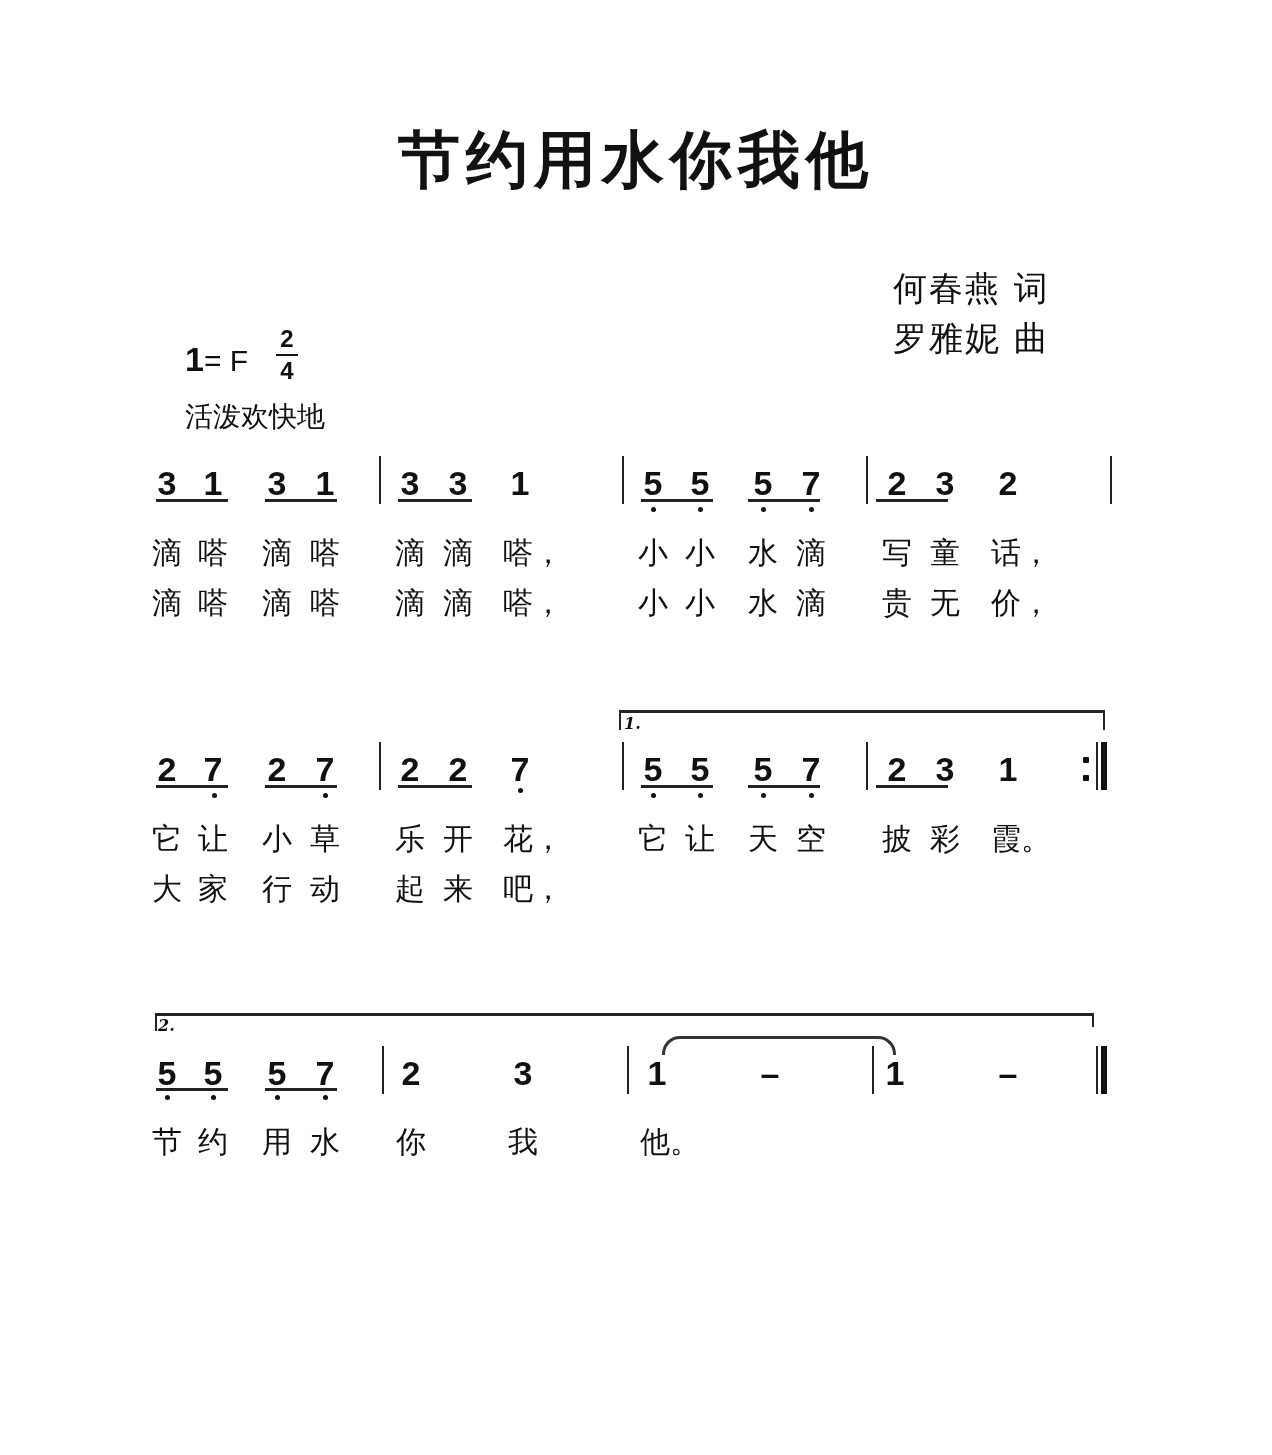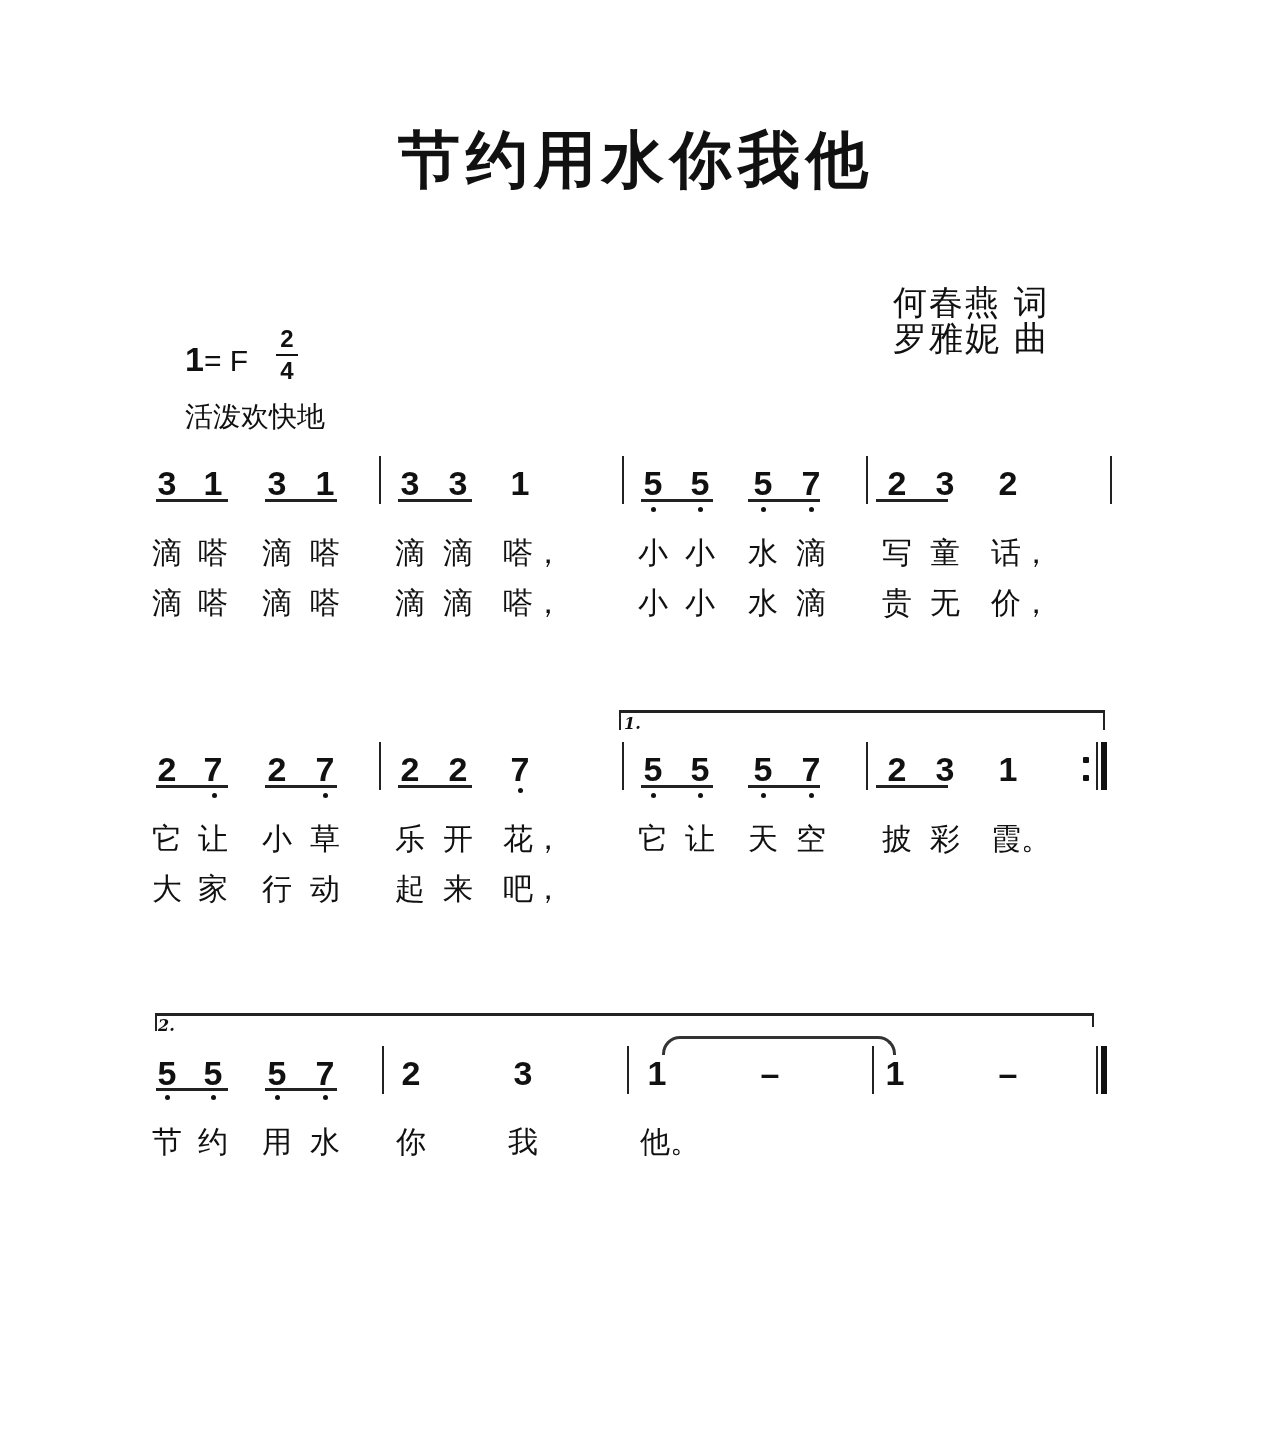--- a/index.html
+++ b/index.html
@@ -20,21 +20,21 @@
   .vtick { width:2px; background:#222; }
   .vlabel { font-family:"DejaVu Serif", serif; font-weight:bold; font-style:italic; font-size:16px; }
   .repdot { width:6px; height:6px; background:#111; border-radius:1px; }
   .tie { border:3px solid #333; border-bottom:none; border-radius:18px 18px 0 0; height:16px; }
 </style>
 </head>
 <body>
 
 <div class="abs title">节约用水你我他</div>
 
-<div class="abs credit" style="left:893px;top:280px;">何春燕 词</div>
+<div class="abs credit" style="left:893px;top:266px;">何春燕 词</div>
 <div class="abs credit" style="left:893px;top:316px;">罗雅妮 曲</div>
 
 <div class="abs key" style="left:185px;top:340px;">
   <b>1</b><span>=</span>&nbsp;<span>F</span>
 </div>
 <div class="abs" style="left:276px;top:326px;width:22px;text-align:center;font-family:'Liberation Sans',sans-serif;font-weight:bold;font-size:24px;line-height:26px;">
   <div>2</div>
   <div style="height:2px;background:#111;margin:2px 0;"></div>
   <div>4</div>
 </div>

